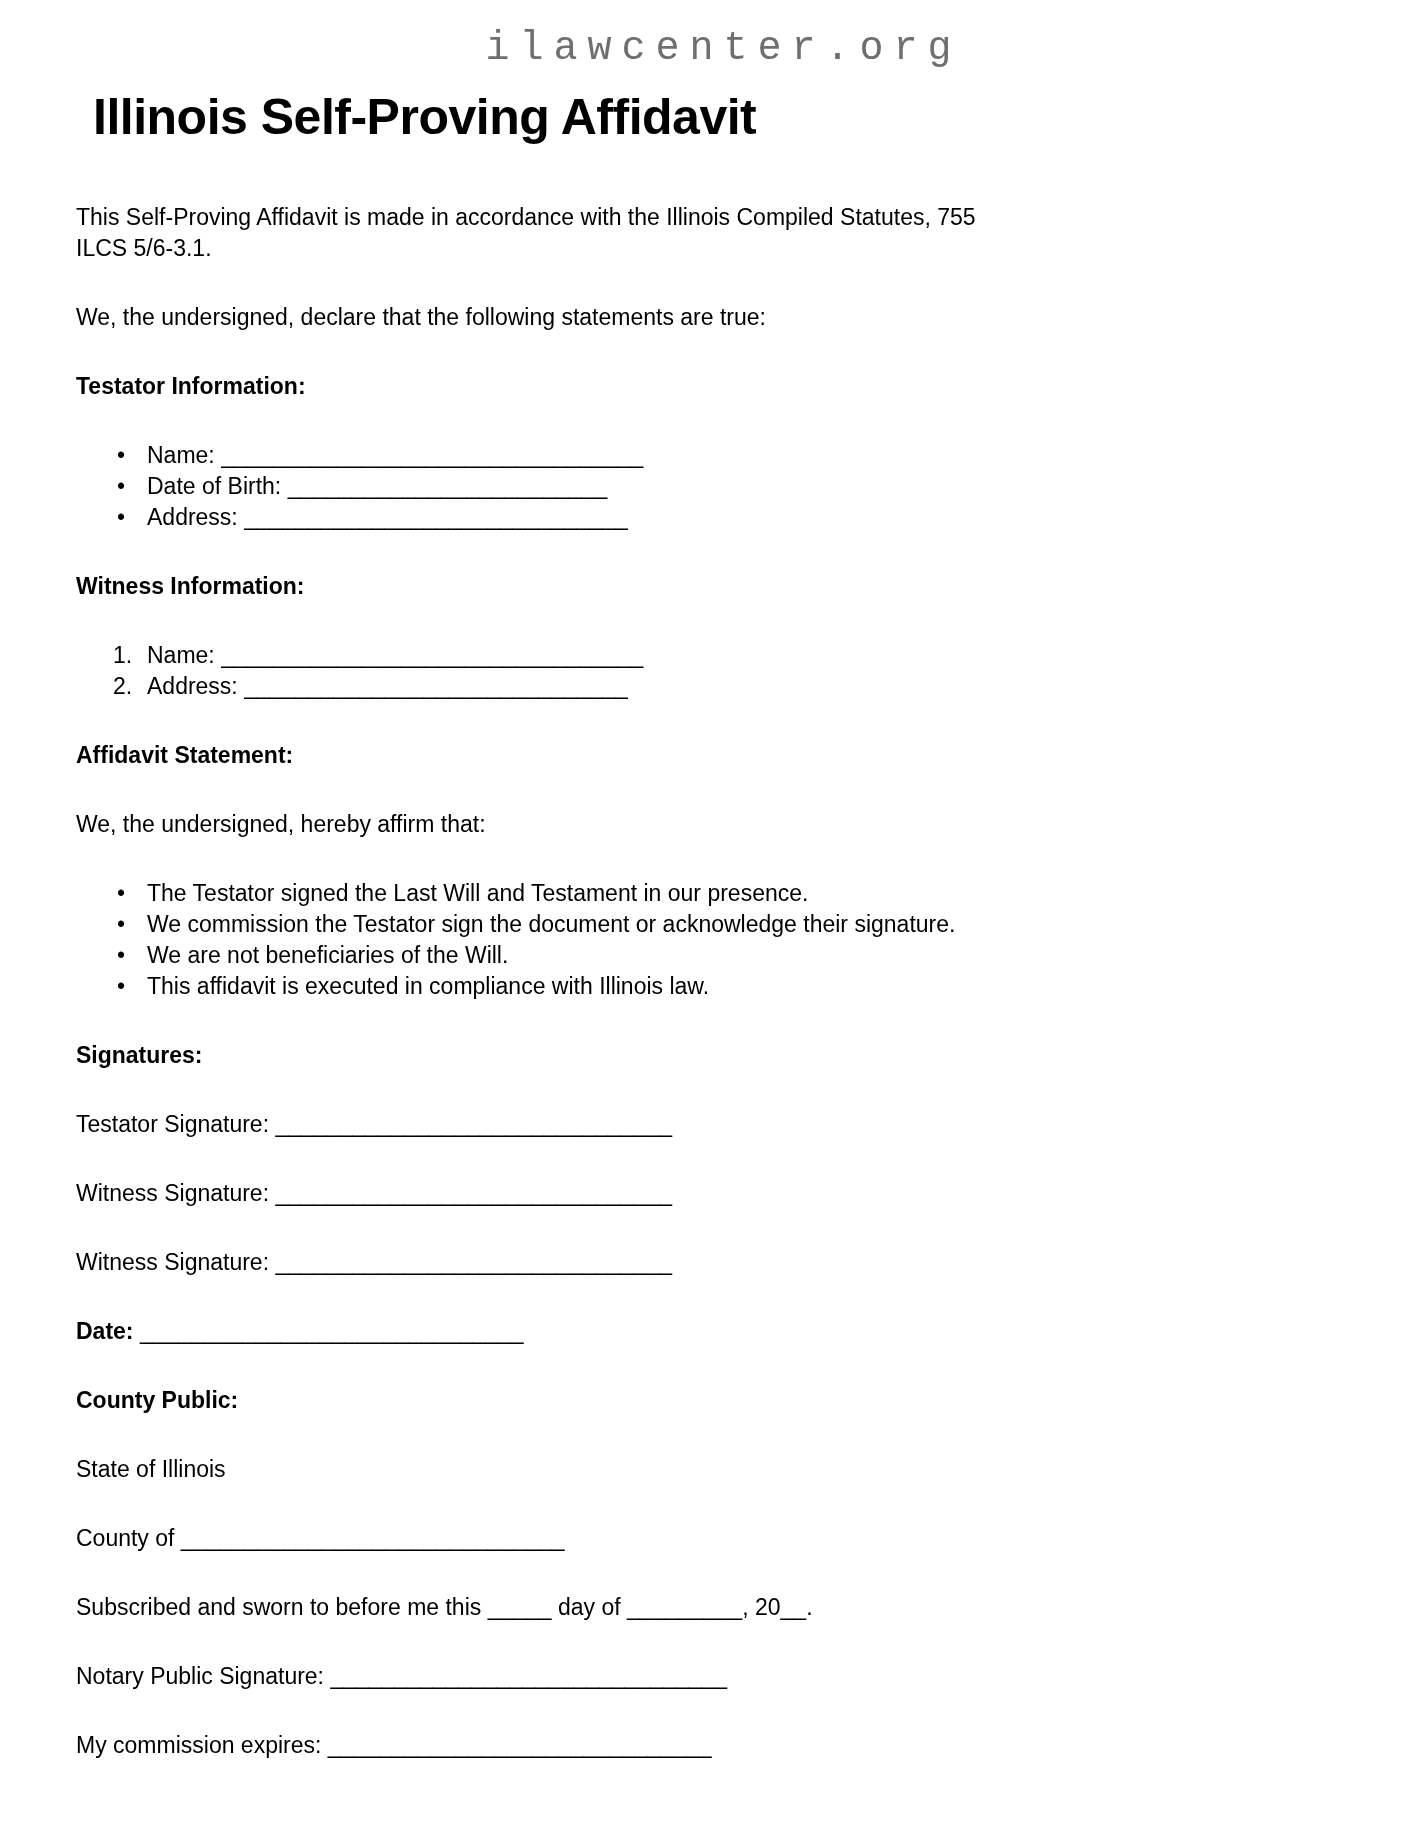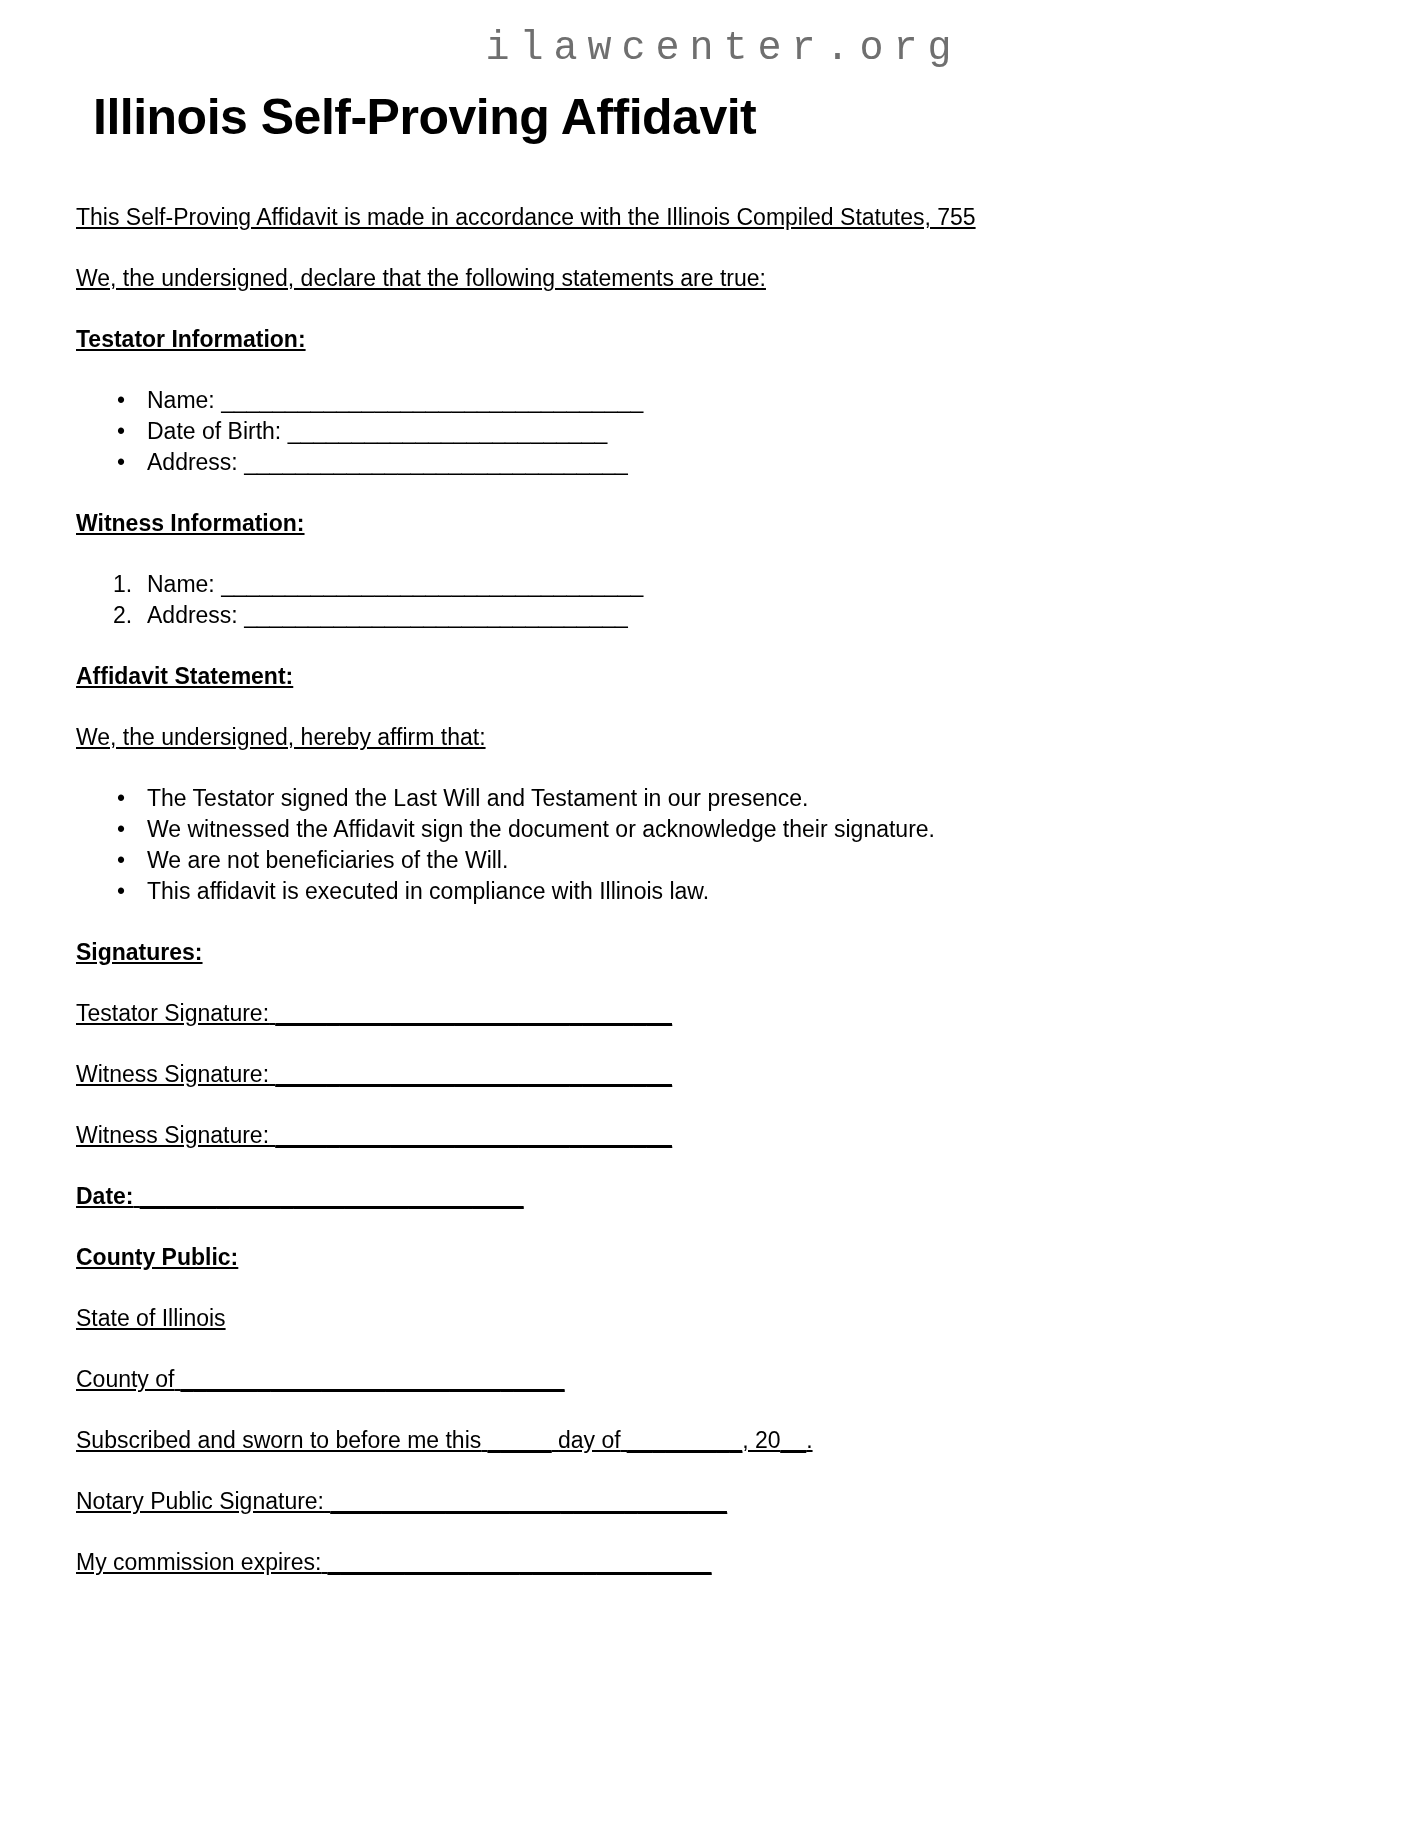--- a/index.html
+++ b/index.html
@@ -25,21 +25,21 @@
     margin-right: -36px;
     white-space: nowrap;
   }
   h1 {
     font-size: 50px;
     line-height: 58px;
     font-weight: bold;
     margin: 14px 0 56px 17px;
     letter-spacing: -0.5px;
   }
-  p { margin: 30px 0; text-decoration: underline; }
+  p { margin: 38px 0; }
   .heading { font-weight: bold; }
   .block { display: block; }
   ul.fields, ol.fields {
     margin: 30px 0;
     padding: 0 0 0 71px;
     list-style: none;
   }
   li { position: relative; line-height: 31px; }
   .li-bullet {
     position: absolute;
@@ -56,20 +56,21 @@
 </style>
 </head>
 <body>
 
 <div class="logo">ilawcenter.org</div>
 
 <h1>Illinois Self-Proving Affidavit</h1>
 
 <p>
     <span class="block">This Self-Proving Affidavit is made in accordance with the Illinois Compiled Statutes, 755</span>
+    <span class="block">ILCS 5/6-3.1.</span>
   </p>
 
 <p>We, the undersigned, declare that the following statements are true:</p>
 
 <p class="heading">Testator Information:</p>
 
 <ul class="fields">
   <li><span class="li-bullet">•</span><span>Name:</span> <span class="blank">_________________________________</span></li>
   <li><span class="li-bullet">•</span><span>Date of Birth:</span> <span class="blank">_________________________</span></li>
   <li><span class="li-bullet">•</span><span>Address:</span> <span class="blank">______________________________</span></li>
@@ -81,21 +82,21 @@
   <li><span class="li-number">1.</span><span>Name:</span> <span class="blank">_________________________________</span></li>
   <li><span class="li-number">2.</span><span>Address:</span> <span class="blank">______________________________</span></li>
 </ol>
 
 <p class="heading">Affidavit Statement:</p>
 
 <p>We, the undersigned, hereby affirm that:</p>
 
 <ul class="fields">
   <li><span class="li-bullet">•</span><span>The Testator signed the Last Will and Testament in our presence.</span></li>
-  <li><span class="li-bullet">•</span><span>We witnessed the Affidavit sign the document or acknowledge their signature.</span></li>
+  <li><span class="li-bullet">•</span><span>We commission the Testator sign the document or acknowledge their signature.</span></li>
   <li><span class="li-bullet">•</span><span>We are not beneficiaries of the Will.</span></li>
   <li><span class="li-bullet">•</span><span>This affidavit is executed in compliance with Illinois law.</span></li>
 </ul>
 
 <p class="heading">Signatures:</p>
 
 <p><span>Testator Signature:</span> <span class="blank">_______________________________</span></p>
 
 <p><span>Witness Signature:</span> <span class="blank">_______________________________</span></p>
 

